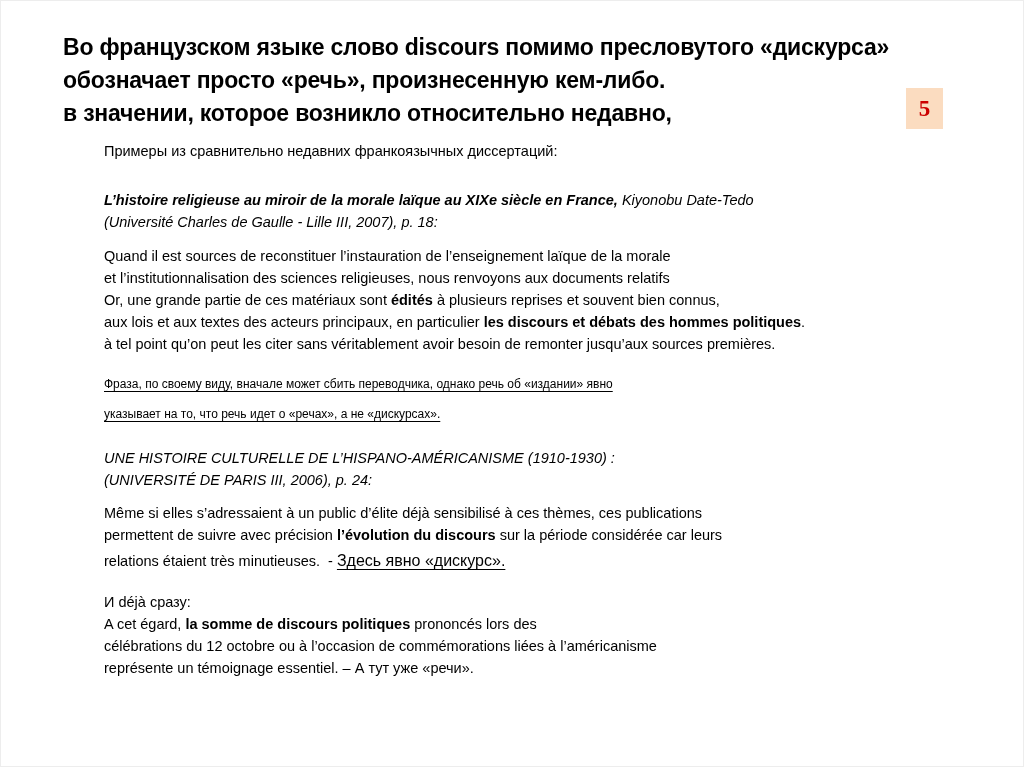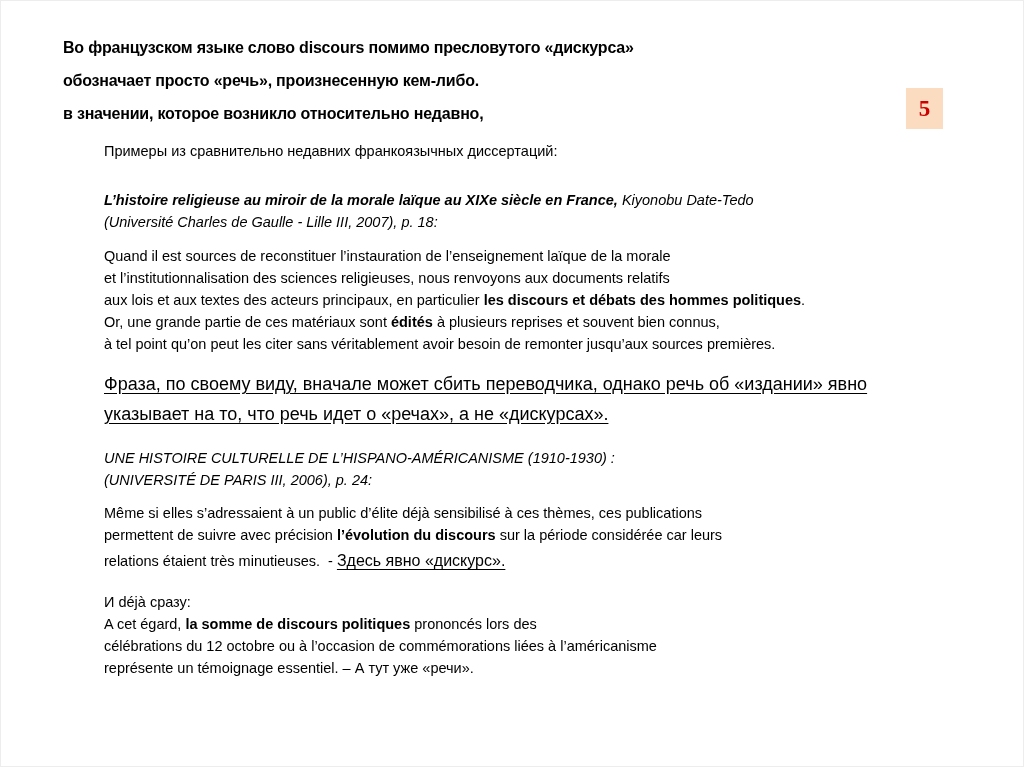--- a/index.html
+++ b/index.html
@@ -13,21 +13,21 @@
   .slide {
     position: relative;
     width: 1024px; height: 767px;
     background: #ffffff;
     border: 1px solid #ededed;
   }
   .title {
     position: absolute;
     left: 62px; top: 30px;
     width: 840px;
-    font-size: 16px;
+    font-size: 23px;
     font-weight: bold;
     line-height: 33px;
     letter-spacing: -0.2px;
   }
   .badge {
     position: absolute;
     left: 905px; top: 87px;
     width: 37px; height: 41px;
     background: var(--badge-bg, #fbdcc0);
     display: flex; align-items: center; justify-content: center;
@@ -45,21 +45,21 @@
     font-size: 14.5px;
     line-height: 22px;
   }
   .line { white-space: pre-wrap; }
   .b  { font-weight: bold; }
   .i  { font-style: italic; }
   .bi { font-weight: bold; font-style: italic; }
   .para-intro     { margin-bottom: 27px; }
   .para-cite1     { margin-bottom: 12px; }
   .para-quote1    { margin-bottom: 14px; }
-  .para-remark    { margin-bottom: 18px; font-size: 18px; line-height: 30px; text-decoration: underline; text-underline-offset: 3px; }
+  .para-remark    { margin-bottom: 18px; font-size: 12px; line-height: 30px; text-decoration: underline; text-underline-offset: 3px; }
   .para-cite2     { margin-bottom: 11px; }
   .para-quote2    { margin-bottom: 15px; }
   .big-underline  { font-size: 16px; text-decoration: underline; text-underline-offset: 3px; }
   .line-tall      { line-height: 30px; }
 </style>
 </head>
 <body>
 
 <div class="slide">
 
@@ -80,22 +80,22 @@
     </div>
 
     <div class="para-cite1">
       <div class="line"><span class="bi">L’histoire religieuse au miroir de la morale laïque au XIXe siècle en France,</span><span class="i"> Kiyonobu Date-Tedo</span></div>
       <div class="line i">(Université Charles de Gaulle - Lille III, 2007), p. 18:</div>
     </div>
 
     <div class="para-quote1">
       <div class="line">Quand il est sources de reconstituer l’instauration de l’enseignement laïque de la morale</div>
       <div class="line">et l’institutionnalisation des sciences religieuses, nous renvoyons aux documents relatifs</div>
+      <div class="line"><span>Or, une grande partie de ces matériaux sont </span><span class="b">édités</span><span> à plusieurs reprises et souvent bien connus,</span></div>
       <div class="line"><span>aux lois et aux textes des acteurs principaux, en particulier </span><span class="b">les discours et débats des hommes politiques</span><span>.</span></div>
-      <div class="line"><span>Or, une grande partie de ces matériaux sont </span><span class="b">édités</span><span> à plusieurs reprises et souvent bien connus,</span></div>
       <div class="line">à tel point qu’on peut les citer sans véritablement avoir besoin de remonter jusqu’aux sources premières.</div>
     </div>
 
     <div class="para-remark">
       <div class="line">Фраза, по своему виду, вначале может сбить переводчика, однако речь об «издании» явно</div>
       <div class="line">указывает на то, что речь идет о «речах», а не «дискурсах».</div>
     </div>
 
     <div class="para-cite2">
       <div class="line i">UNE HISTOIRE CULTURELLE DE L’HISPANO-AMÉRICANISME (1910-1930) :</div>

